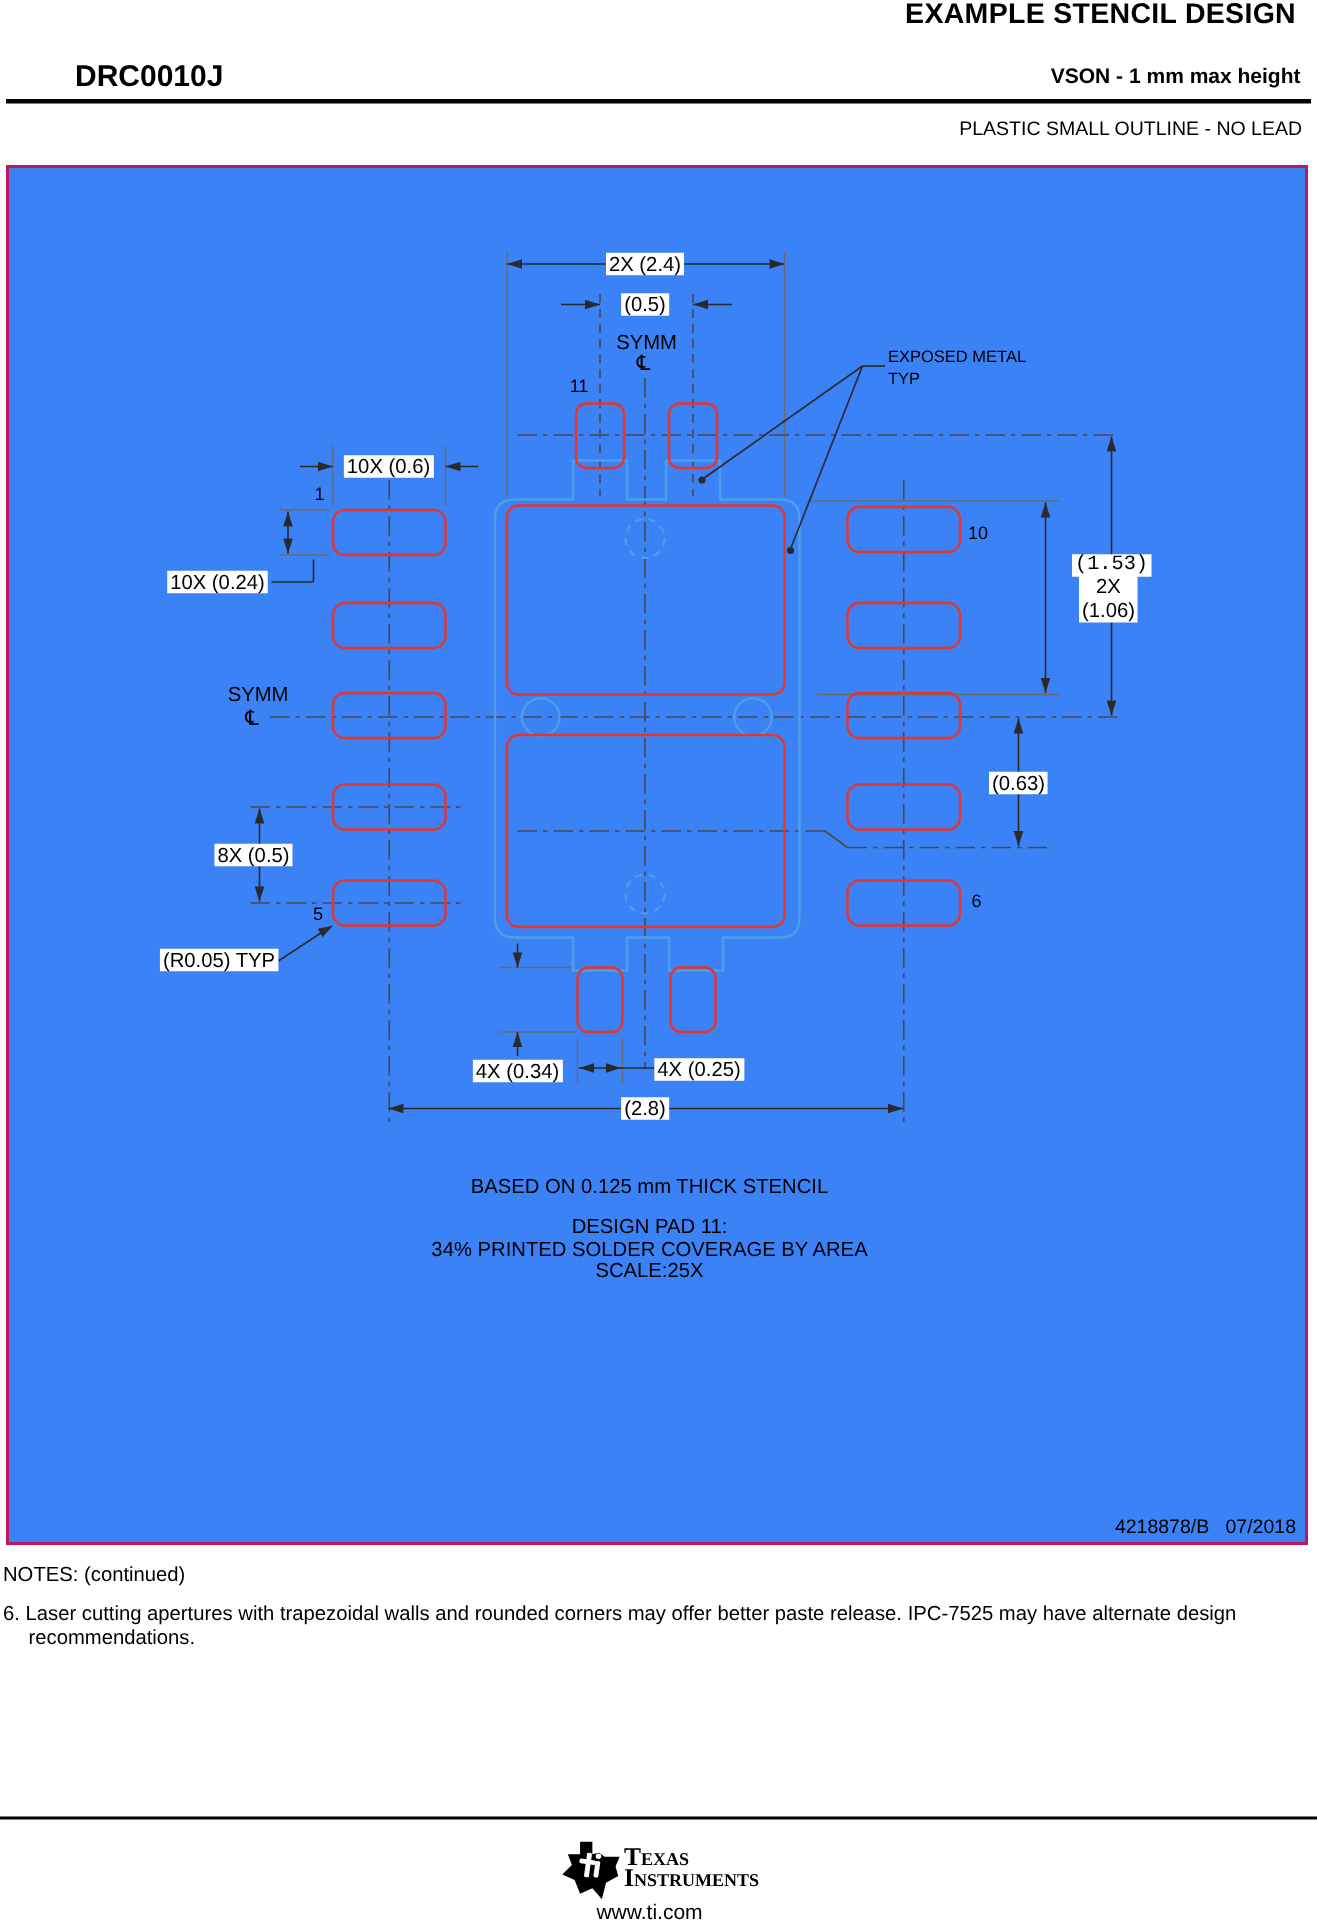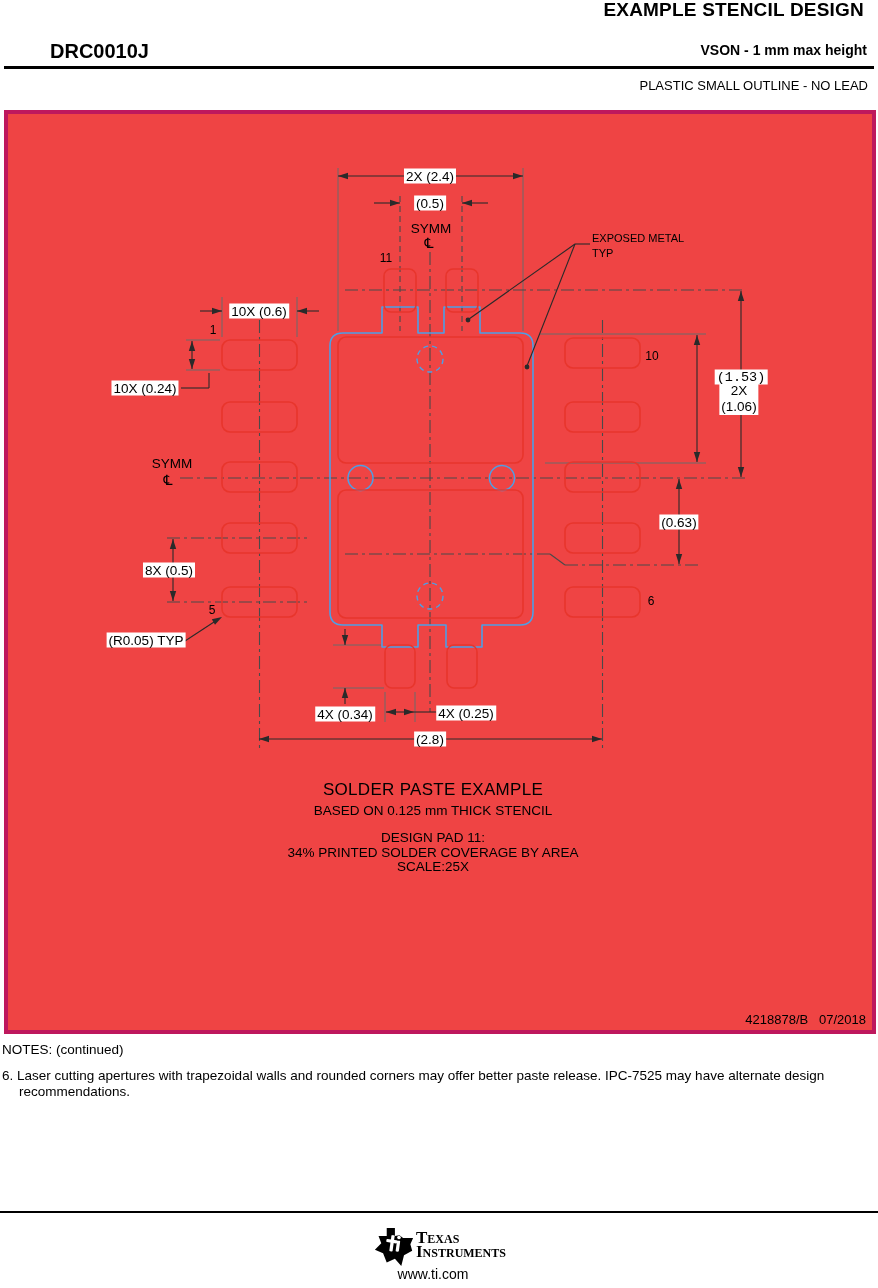--- a/index.html
+++ b/index.html
@@ -8,21 +8,21 @@
     font-family:"Liberation Sans", sans-serif;color:#000;overflow:hidden;
   }
   .abs{position:absolute;}
   
   .hdr-title{top:-1px;right:14px;font-size:19px;font-weight:bold;letter-spacing:.2px;}
   .hdr-part{top:40px;left:10px;font-size:20px;font-weight:bold;margin-left:40px;}
   .hdr-sub{top:42px;right:11px;font-size:14px;font-weight:bold;}
   .hdr-rule{top:66px;left:4px;width:870px;height:3px;background:#000;}
   .hdr-outline{top:78px;right:10px;font-size:13px;}
   
-  .frame{left:4px;top:110px;width:864px;height:916px;border:4px solid #be185d;background:#ef4444;}
+  .frame{left:4px;top:110px;width:864px;height:916px;border:2px solid #be185d;background:#3b82f6;}
   .docnum{right:6px;bottom:3px;font-size:13px;white-space:pre;}
   
   .dim{
     position:absolute;transform:translate(-50%,-50%);
     font-size:13.5px;background:#fff;padding:0 2px;white-space:nowrap;line-height:15px;
   }
   .nobg{background:transparent;}
   .pin{font-size:12px;}
   .lead{transform:none;text-align:left;}
   .center-col{transform:translate(-50%,-50%);text-align:center;}
@@ -219,21 +219,20 @@
 <div class="abs center-col" style="left:699px;top:399px;font-size:13.5px;line-height:16px;background:#fff;padding:0 2px;margin-left:40px;">
   <div>2X</div>
   <div>(1.06)</div>
 </div>
 
 <span class="dim" style="left:741px;top:377px;font-family:Liberation Mono, monospace;">(1.53)</span>
 <span class="dim" style="left:679px;top:522px;">(0.63)</span>
 <span class="dim nobg pin" style="left:651px;top:601px;">6</span>
 
 <div class="abs caption">
-  <div class="cap-title">SOLDER PASTE EXAMPLE</div>
   <div class="cap-sub">BASED ON 0.125 mm THICK STENCIL</div>
   <div class="cap-gap"></div>
   <div class="cap-line">DESIGN PAD 11:</div>
   <div class="cap-line">34% PRINTED SOLDER COVERAGE BY AREA</div>
   <div class="cap-line">SCALE:25X</div>
 </div>
 
 <div class="abs notes-head">NOTES: (continued)</div>
 <div class="abs note-body">6. Laser cutting apertures with trapezoidal walls and rounded corners may offer better paste release. IPC-7525 may have alternate design recommendations.</div>
 

